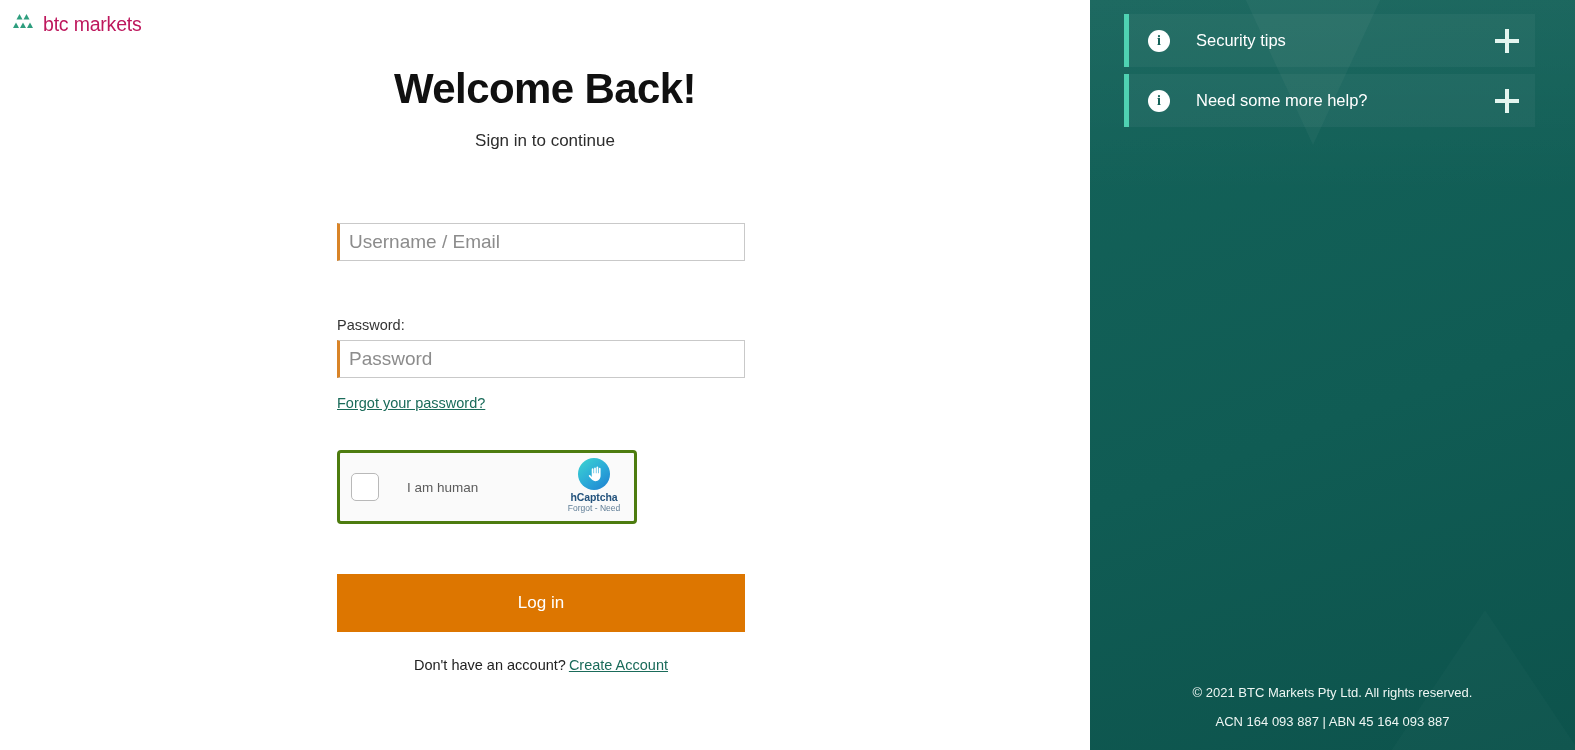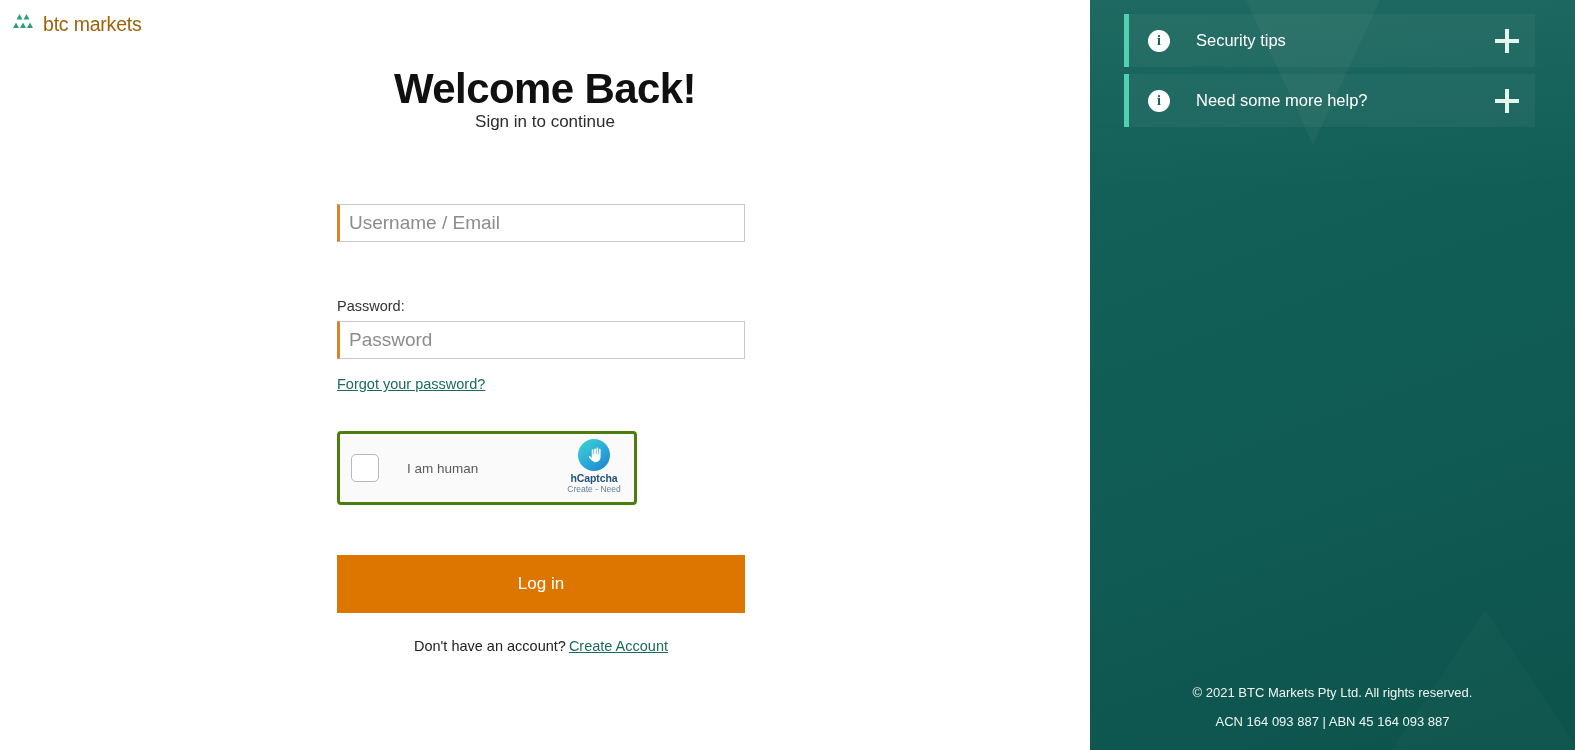--- a/index.html
+++ b/index.html
@@ -33,21 +33,21 @@
     top: 12px;
     left: 12px;
     display: flex;
     align-items: center;
     gap: 9px;
   }
   .brand-mark { display: block; }
   .brand-word {
     font-size: 19.5px;
     letter-spacing: -0.2px;
-    color: #a16207;
+    color: #be185d;
     font-weight: 400;
     white-space: nowrap;
   }
 
   .login-wrap {
     position: absolute;
     left: 0; right: 0;
     top: 0;
     width: 100%;
   }
@@ -58,20 +58,21 @@
     font-weight: 700;
     color: #101010;
     letter-spacing: -0.6px;
     margin-top: 66px;
     line-height: 1.1;
   }
   .page-subtitle {
     text-align: center;
     font-size: 17px;
     color: #2c2c2c;
+    margin-top: 19px;
     font-weight: 400;
   }
 
   .form {
     width: 408px;
     margin: 0 auto;
     margin-top: 72px;
     padding-left: 0;
     position: relative;
     left: -4px;
@@ -336,21 +337,21 @@
           <div class="hc-check"></div>
           <div class="hc-label">I am human</div>
           <div class="hc-brand">
             <div class="hc-logo">
               <svg width="19" height="19" viewBox="0 0 24 24">
                 <path fill="#ffffff" d="M12.6 3.1c.6 0 1.1.5 1.1 1.1v6.1h.8V2.9c0-.6.5-1.1 1.1-1.1s1.1.5 1.1 1.1v7.4h.8V4.6c0-.6.5-1.1 1.1-1.1s1.1.5 1.1 1.1v8.6c0 4.2-2.6 7.2-6.4 7.2-2.1 0-3.7-.8-5-2.3L5 14.4c-.4-.5-.4-1.2.1-1.6.5-.4 1.2-.3 1.6.1l1.8 2.1V5.3c0-.6.5-1.1 1.1-1.1s1.1.5 1.1 1.1v5h.8V4.2c0-.6.5-1.1 1.1-1.1z"></path>
               </svg>
             </div>
             <div class="hc-name">hCaptcha</div>
             <div class="hc-terms">
-              <span>Create</span>
+              <span>Forgot</span>
               <span>-</span>
               <span>Need</span>
             </div>
           </div>
         </div>
 
         <button class="login-btn" type="submit">Log in</button>
 
         <div class="signup-row">
           <span>Don't have an account?</span><a class="link-teal">Create Account</a>

